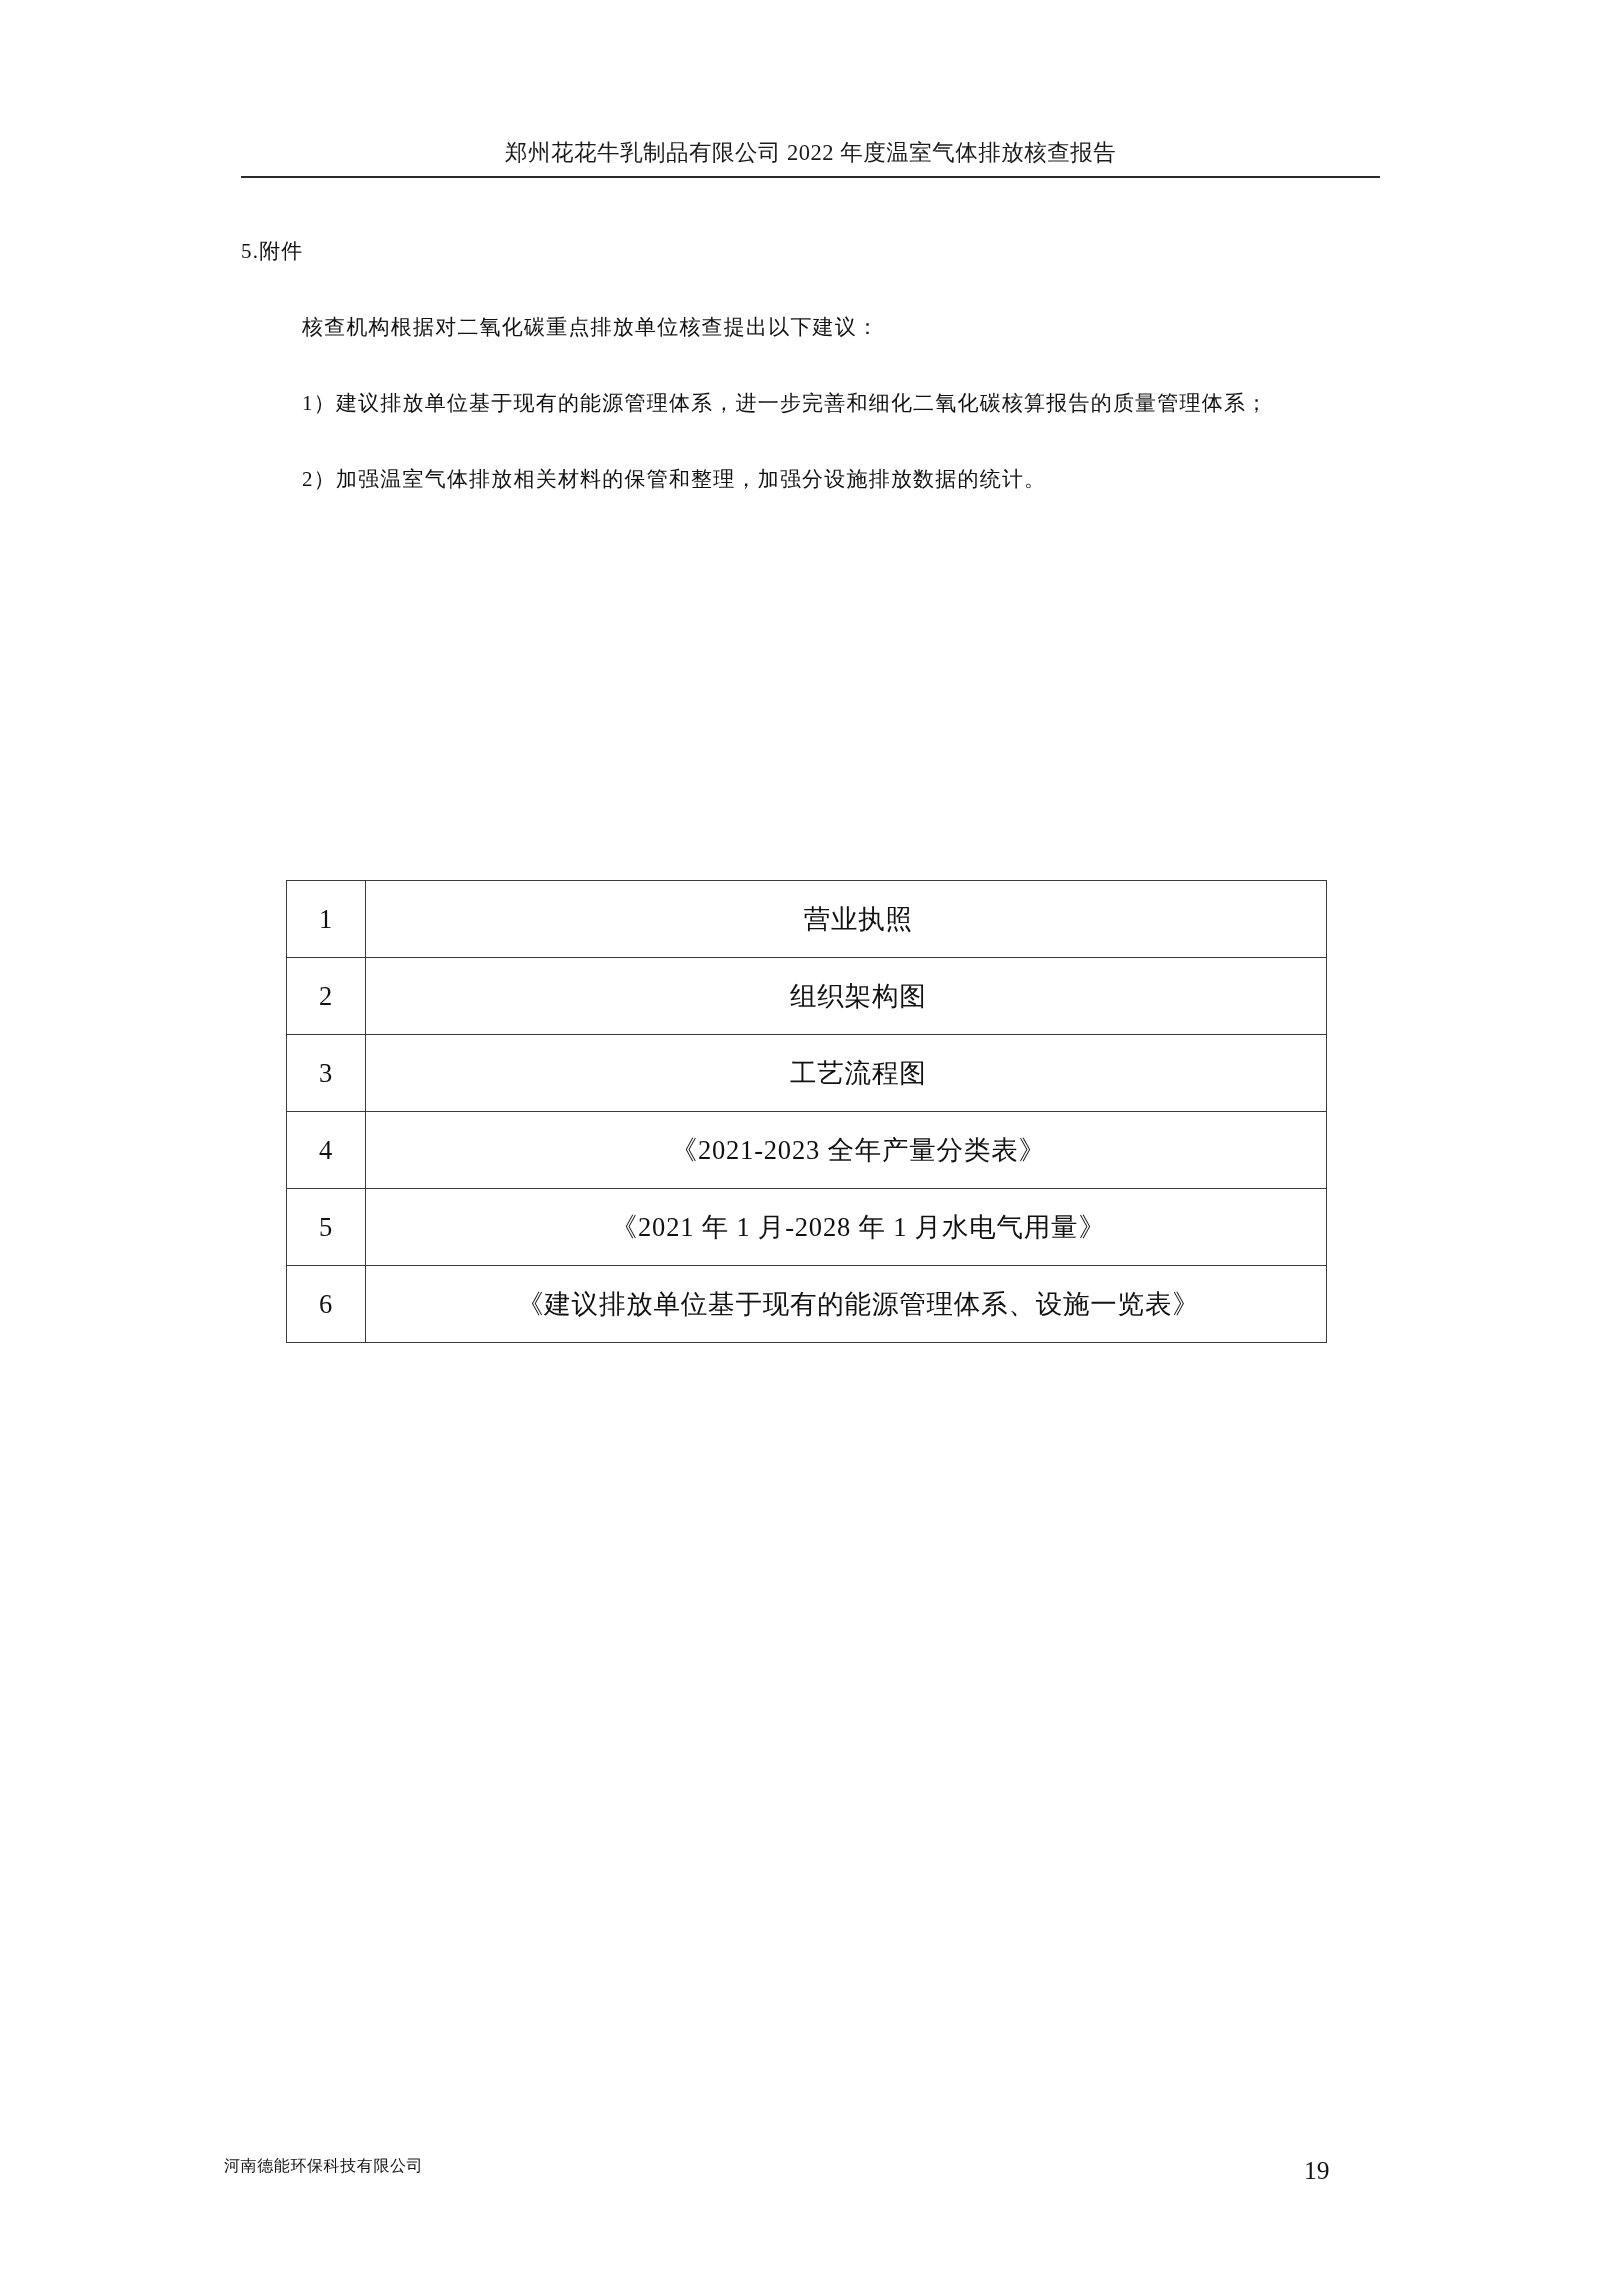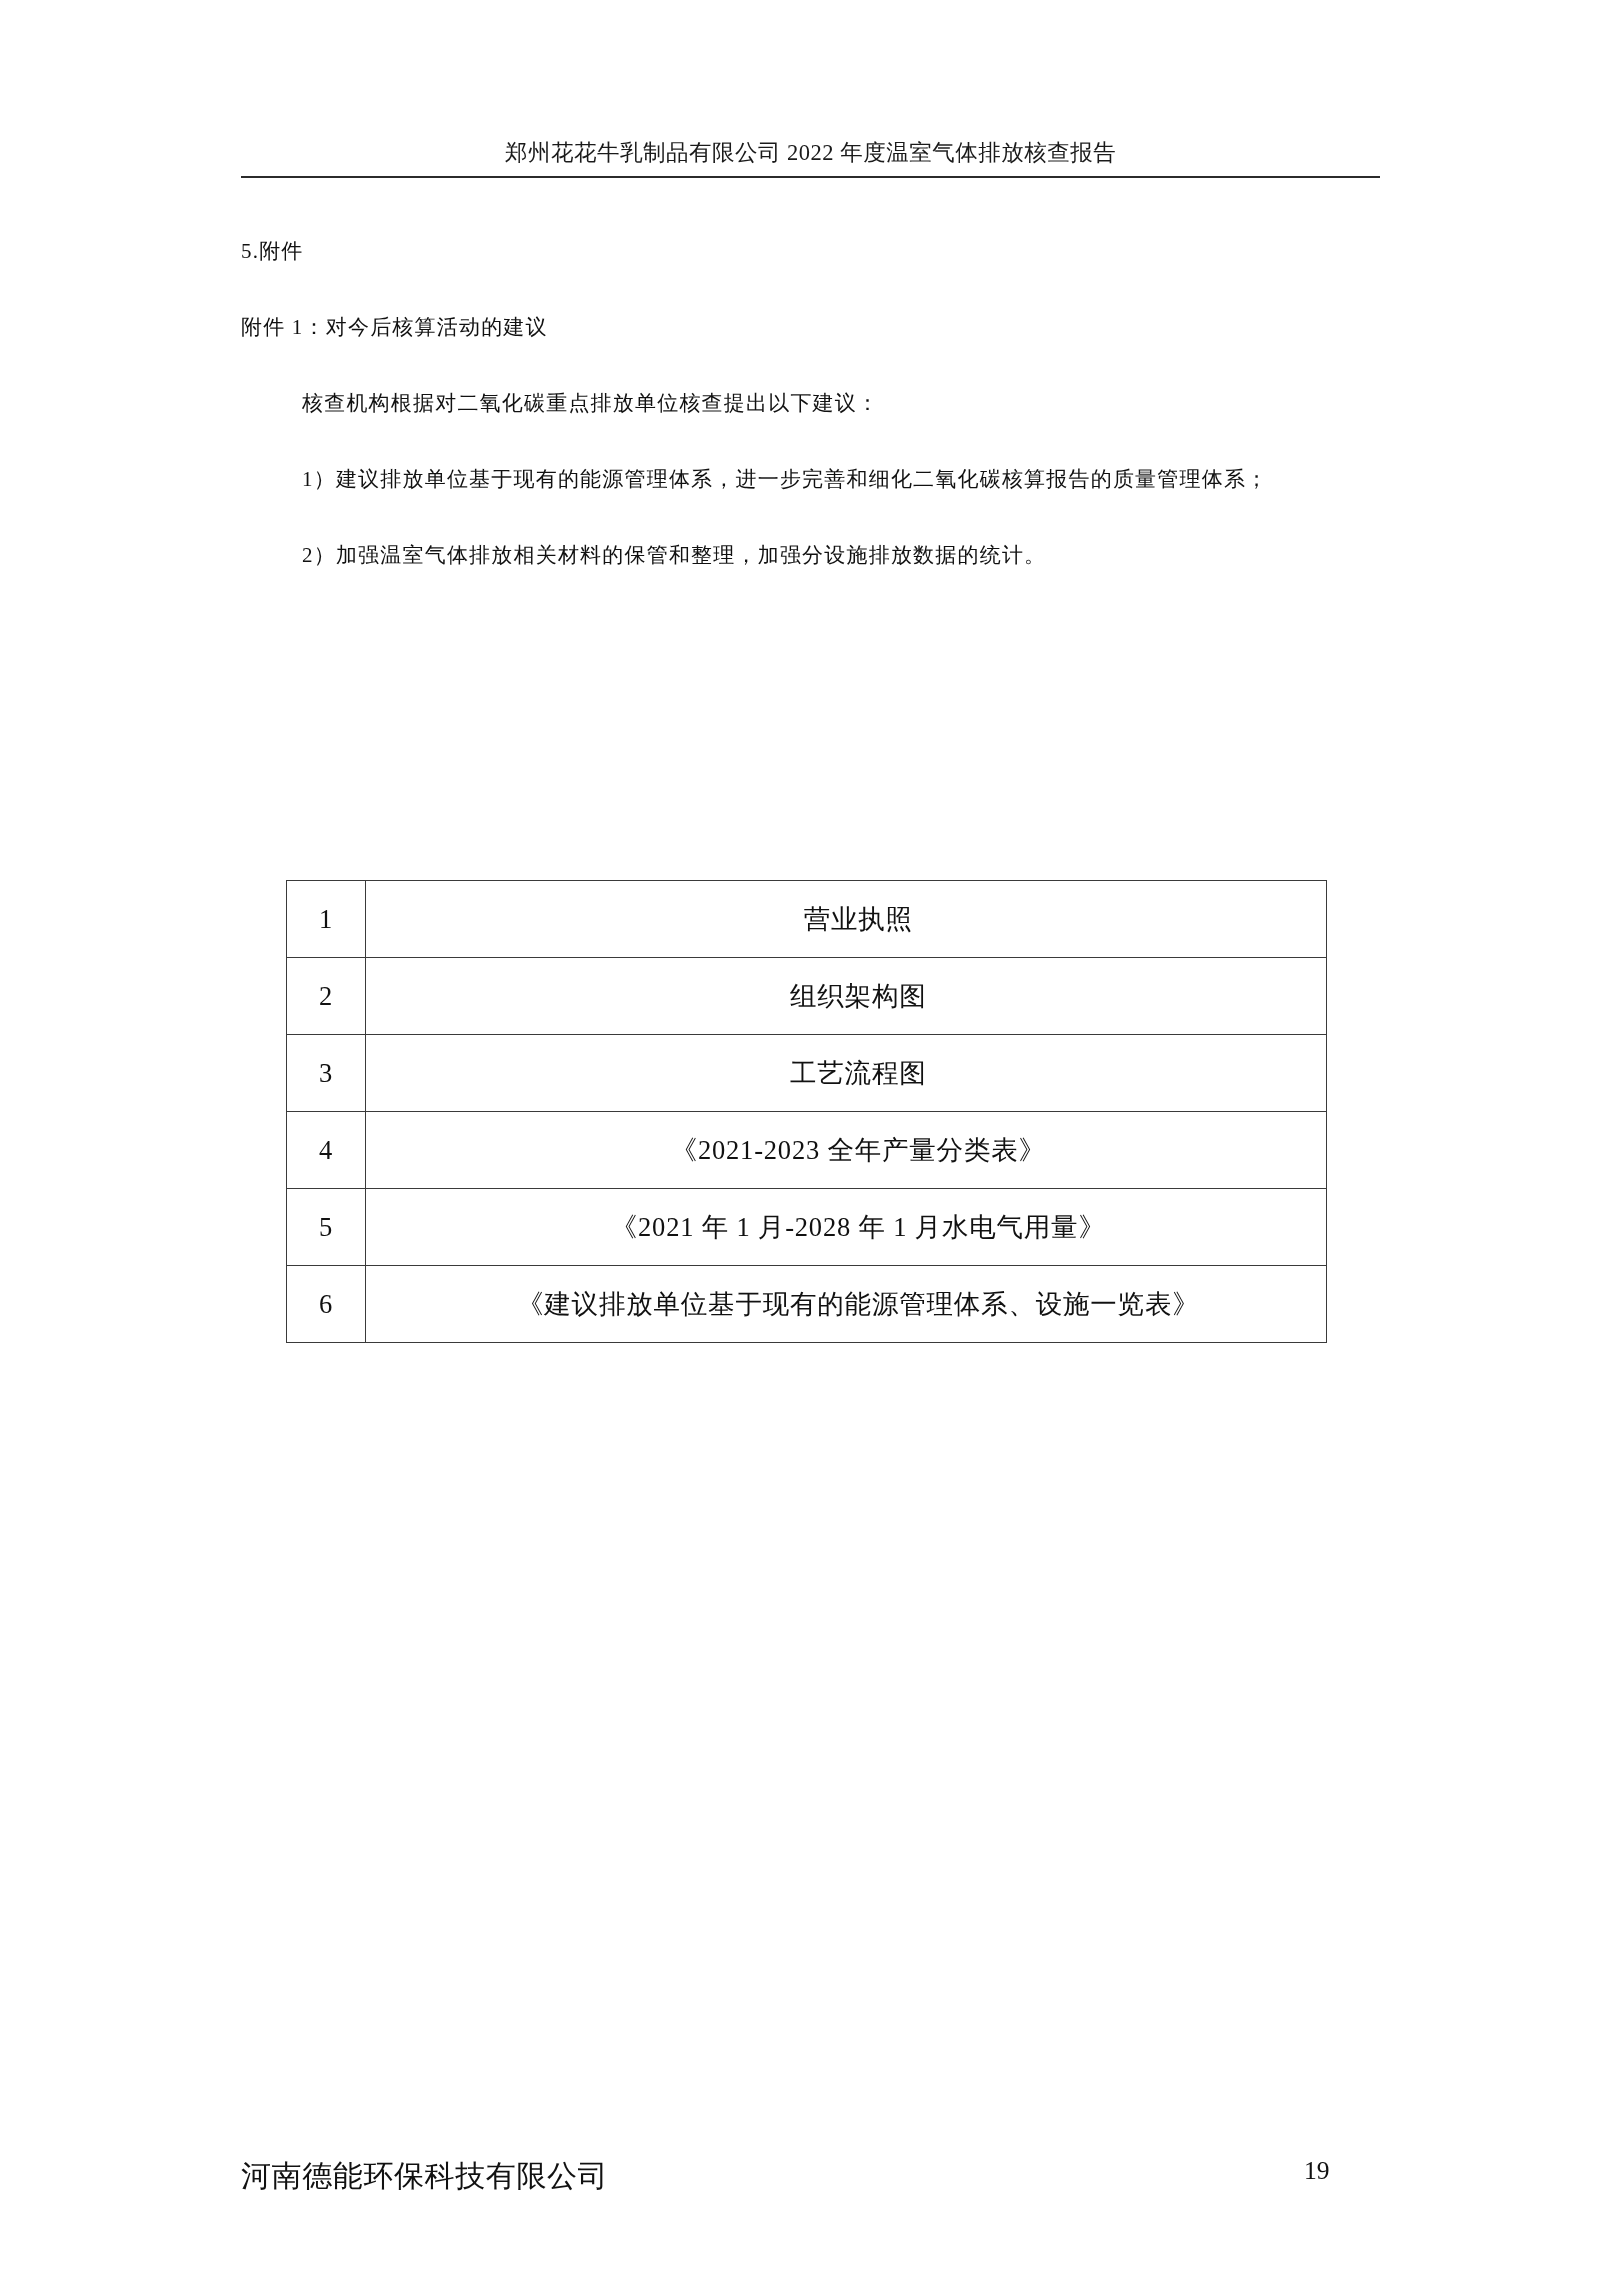--- a/index.html
+++ b/index.html
@@ -98,23 +98,23 @@
     width: 76px;
     text-align: center;
   }
   td.nm {
     padding-left: 25.5px;
     text-align: center;
   }
   
   .footer-left {
     position: absolute;
-    left: 241px;
+    left: 224px;
     top: 2144px;
-    font-size: 30px;
+    font-size: 16px;
     color: #111111;
     letter-spacing: 0.6px;
   }
   .footer-right {
     position: absolute;
     left: 1304px;
     top: 2144px;
     width: 78px;
     text-align: left;
     font-size: 25.5px;
@@ -126,21 +126,20 @@
 
 <div class="page">
 
   <div class="header">
     <span class="header-text">郑州花花牛乳制品有限公司 2022 年度温室气体排放核查报告</span>
   </div>
   <div class="header-rule"></div>
 
   <div class="content">
     <div class="para indent-1">5.附件</div>
-    <div class="para indent-1">附件 1：对今后核算活动的建议</div>
     <div class="para indent-2">核查机构根据对二氧化碳重点排放单位核查提出以下建议：</div>
     <div class="para wrap just indent-2">1）建议排放单位基于现有的能源管理体系，进一步完善和细化二氧化碳核算报告的质量管理体系；</div>
     <div class="para wrap just indent-2">2）加强温室气体排放相关材料的保管和整理，加强分设施排放数据的统计。</div>
   </div>
 
   <div class="tbl-wrap">
     <table class="doclist">
       <tbody>
         <tr>
           <td class="idx">1</td>

